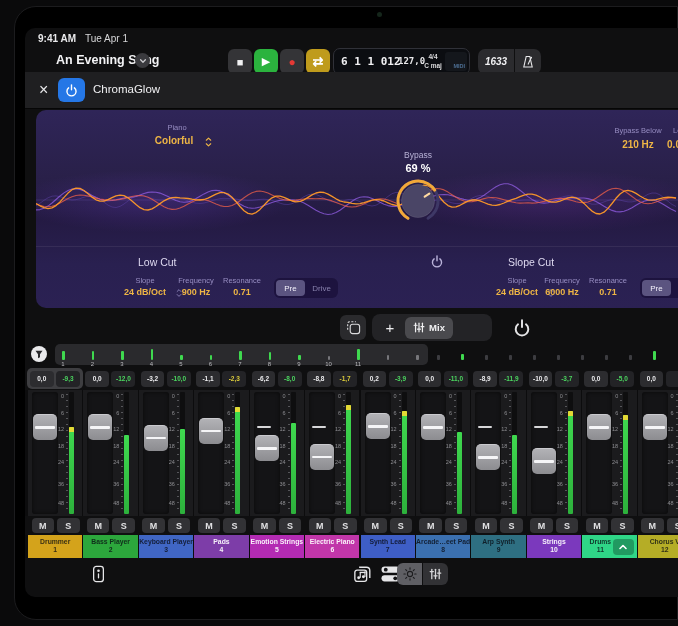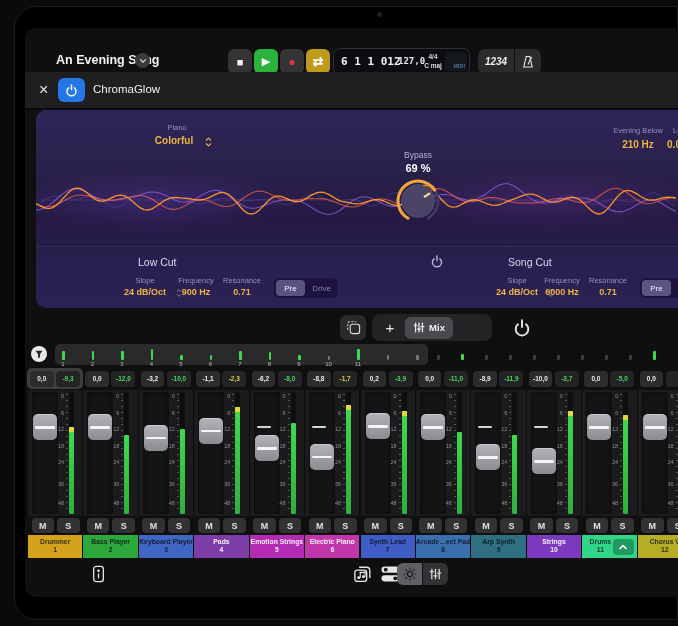--- a/index.html
+++ b/index.html
@@ -72,20 +72,24 @@
   .slidersbtn{position:absolute;left:398px;top:4px;width:25px;height:22px;background:#323235;border-radius:0 6px 6px 0;color:#d8d8da;display:flex;align-items:center;justify-content:center;}
   svg{display:block;}
 </style>
 </head>
 <body>
 
 <div class="ipad">
   <div class="camera"></div>
   <div class="screen">
 
+    <div class="statusbar">
+      <span class="status-time">9:41 AM</span>
+      <span class="status-date">Tue Apr 1</span>
+    </div>
 
     <div class="ctrlbar">
       <span class="backchev icon-holder" style="display: inline-block; width: 100%;">
           <svg viewBox="0 0 10 16" width="100%" height="100%" fill="none" stroke="currentColor" stroke-width="2.2" stroke-linecap="round" stroke-linejoin="round">
             <polyline points="8,2 2,8 8,14"></polyline>
           </svg>
         </span>
       <span class="songtitle">An Evening Song</span>
       <span class="titlebadge">
           <span class="icon-holder" style="width: 8px; height: 8px; display: inline-block;">
@@ -111,21 +115,21 @@
       <div class="lcd">
         <span class="lcd-pos">6 1 1 012</span>
         <span class="lcd-tempo">127,0</span>
         <span class="lcd-sig"><span>4/4</span><br><span>C maj</span></span>
         <span class="lcd-midi">
             <span>MIDI</span>
           </span>
       </div>
 
       <div class="countpill" style="left:453px;width:36px;border-radius:7px 0 0 7px;">
-        <span style="font-size:10px;font-weight:bold;font-style:italic;color:#f0f0f2;">1234</span>
+        <span style="font-size:10px;font-weight:bold;font-style:italic;color:#f0f0f2;">1633</span>
       </div>
       <div class="countpill" style="left:490px;width:26px;border-radius:0 7px 7px 0;">
         <span class="icon-holder" style="width: 14px; height: 14px; color: rgb(232, 232, 234); display: inline-block;">
             <svg viewBox="0 0 14 14" width="100%" height="100%" fill="none" stroke="currentColor" stroke-width="1.1">
               <path d="M5.2 1.5h3.6l2.4 10.5H2.8Z"></path>
               <line x1="7" y1="9.5" x2="10" y2="3"></line>
               <circle cx="10.2" cy="2.6" r="0.9" fill="currentColor" stroke="none"></circle>
             </svg>
           </span>
       </div>
@@ -163,21 +167,21 @@
             </svg>
           </span>
       </div>
 
       <span class="pwr-dim icon-holder" style="left: 538px; top: 22px; display: inline-block; width: 100%;">
           <svg viewBox="0 0 12 12" width="100%" height="100%">
             <circle cx="6" cy="6.8" r="4.2" fill="none" stroke="currentColor" stroke-width="1.3" pathLength="100" stroke-dasharray="78 22" stroke-dashoffset="14" stroke-linecap="round"></circle>
             <line x1="6" y1="0.8" x2="6" y2="5.4" stroke="currentColor" stroke-width="1.3" stroke-linecap="round"></line>
           </svg>
         </span>
-      <div class="pb-label" style="left:566px;top:16px;width:72px;">Evening Below</div>
+      <div class="pb-label" style="left:566px;top:16px;width:72px;">Bypass Below</div>
       <div class="pb-value" style="left:566px;top:29px;width:72px;">210 Hz</div>
       <div class="pb-label" style="left:616px;top:16px;width:60px;">Level</div>
       <div class="pb-value" style="left:616px;top:29px;width:44px;">0.0</div>
 
       <div class="drivelabel">Bypass</div>
       <div class="drivevalue">69 %</div>
       <svg class="knob" id="driveKnob" viewBox="0 0 50 50">
         <circle cx="25" cy="25" r="20" fill="none" stroke="#3e3866" stroke-width="3" pathLength="360" stroke-dasharray="300 60" stroke-linecap="round" transform="rotate(120 25 25)"></circle>
         <circle id="knobArc" cx="25" cy="25" r="20" fill="none" stroke="#f2a838" stroke-width="3" pathLength="360" stroke-linecap="round" transform="rotate(120 25 25)" stroke-dasharray="207.0 153.0"></circle>
         <circle cx="25" cy="25" r="16.5" fill="#4a4566" stroke="rgba(255,255,255,0.1)" stroke-width="1"></circle>
@@ -209,21 +213,21 @@
         <span class="on">Pre</span>
         <span class="off">Drive</span>
       </div>
 
       <span class="pwr-dim icon-holder" style="left: 450px; top: 145px; display: inline-block; width: 100%;">
           <svg viewBox="0 0 12 12" width="100%" height="100%">
             <circle cx="6" cy="6.8" r="4.2" fill="none" stroke="currentColor" stroke-width="1.3" pathLength="100" stroke-dasharray="78 22" stroke-dashoffset="14" stroke-linecap="round"></circle>
             <line x1="6" y1="0.8" x2="6" y2="5.4" stroke="currentColor" stroke-width="1.3" stroke-linecap="round"></line>
           </svg>
         </span>
-      <span class="cuttitle" style="left:472px;">Song Cut</span>
+      <span class="cuttitle" style="left:472px;">Slope Cut</span>
       <div class="pb-label" style="left:451px;top:166px;width:60px;">Slope</div>
       <div class="pb-value" style="left:451px;top:177px;width:60px;font-size:9px;">24 dB/Oct</div>
       <span class="icon-holder" style="position: absolute; left: 512px; top: 178px; width: 6px; height: 10px; color: rgb(138, 129, 181); display: inline-block;">
           <svg viewBox="0 0 8 12" width="100%" height="100%" fill="none" stroke="currentColor" stroke-width="1.3" stroke-linecap="round" stroke-linejoin="round">
             <polyline points="1.5,4 4,1.5 6.5,4"></polyline>
             <polyline points="1.5,8 4,10.5 6.5,8"></polyline>
           </svg>
         </span>
       <div class="pb-label" style="left:498px;top:166px;width:56px;">Frequency</div>
       <div class="pb-value" style="left:498px;top:177px;width:56px;font-size:9px;">6000 Hz</div>

